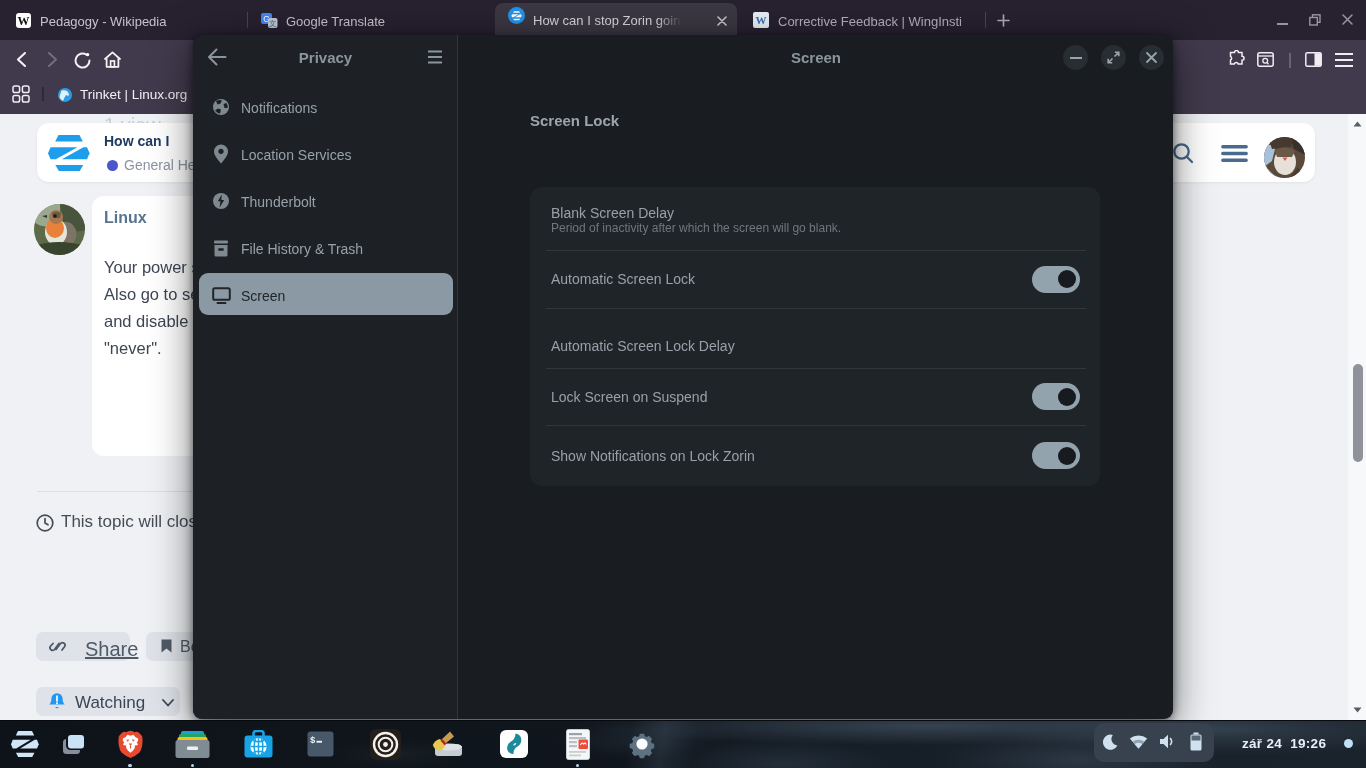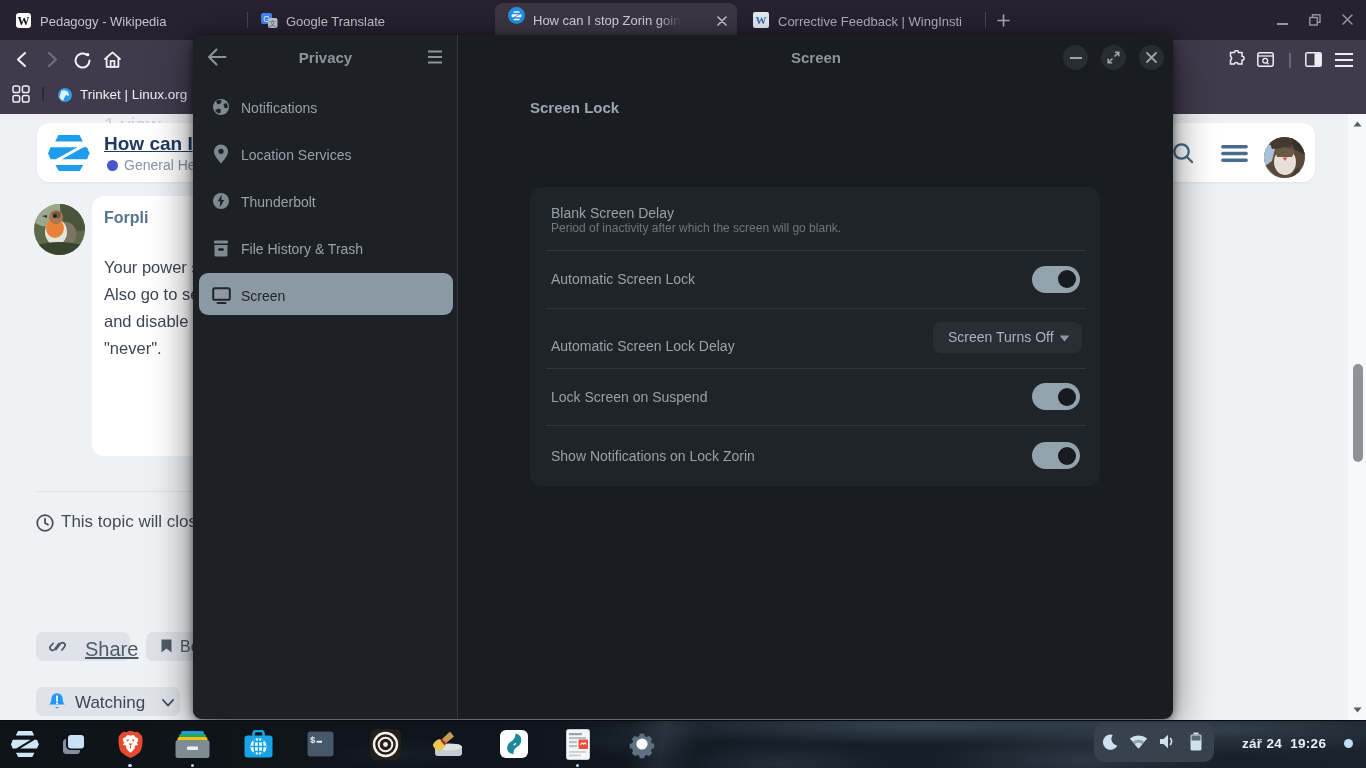--- a/index.html
+++ b/index.html
@@ -142,21 +142,21 @@
 
     <div class="abs" style="left:104px;top:0px;font-size:20px;color:#c9ced6;">1 view</div>
 
     <div class="abs" style="left:37px;top:9px;width:1278px;height:59px;background:#ffffff;border-radius:12px;box-shadow:0 1px 3px rgba(0,0,0,.06);"></div>
     <svg class="abs" style="left:47.8px;top:20.8px;" width="42" height="36" viewBox="0 0 42 36">
       <path d="M10.5 0 H31.5 L34.8 6.4 H7.2 Z" fill="#1f9ded"></path>
       <path d="M2.6 12.2 H29.5 L7.8 24.3 H2.6 L0 18.25 Z" fill="#1f9ded"></path>
       <path d="M35.5 12.2 H39 L41.6 18.25 L39 24.3 H13.8 Z" fill="#1f9ded"></path>
       <path d="M7.4 30.1 H35.2 L31.8 36 H10.8 Z" fill="#1f9ded"></path>
     </svg>
-    <div class="abs" style="left:104px;top:19px;font-size:19px;font-weight:bold;color:#1f3b60;text-decoration:underline;">How can I</div>
+    <div class="abs" style="left:104px;top:19px;font-size:14px;font-weight:bold;color:#1f3b60;">How can I</div>
     <div class="abs" style="left:107px;top:45.5px;width:11px;height:11px;border-radius:50%;background:#4b55cc;"></div>
     <div class="abs" style="left:124px;top:43px;font-size:14px;color:#8b94a1;">General He</div>
 
     <svg class="abs" style="left:1172px;top:28px;" width="23" height="23" viewBox="0 0 23 23">
       <circle cx="9.5" cy="9.5" r="7.2" fill="none" stroke="#47698c" stroke-width="2.3"></circle>
       <path d="M14.8 14.8 L20 20" stroke="#47698c" stroke-width="2.3" stroke-linecap="round"></path>
     </svg>
     <svg class="abs" style="left:1221px;top:31px;" width="27" height="17" viewBox="0 0 27 17">
       <path d="M1.8 1.8 H25.2 M1.8 8.5 H25.2 M1.8 15.2 H25.2" stroke="#4a6b8e" stroke-width="3.4" stroke-linecap="round"></path>
     </svg>
@@ -194,21 +194,21 @@
         <ellipse cx="21" cy="24" rx="9" ry="10" fill="#e8823a"></ellipse>
         <circle cx="22" cy="13" r="7" fill="#a8764f"></circle>
         <path d="M18 9 Q22 6 27 9 L26 14 L19 14 Z" fill="#6b5a44"></path>
         <circle cx="21" cy="12" r="1.8" fill="#1d1a16"></circle>
         <path d="M13 11 L8 12 L13 14 Z" fill="#3a3228"></path>
         <path d="M0 42 Q25 34 51 42 V51 H0 Z" fill="#39442f"></path>
       </g>
     </svg>
 
     <div class="abs" style="left:92px;top:82px;width:1000px;height:260px;background:#ffffff;border-radius:12px;"></div>
-    <div class="abs" style="left:104px;top:95px;font-size:16px;font-weight:bold;color:#57748f;">Forpli</div>
+    <div class="abs" style="left:104px;top:95px;font-size:16px;font-weight:bold;color:#57748f;">Linux</div>
     <div class="abs" style="left:104px;top:140px;font-size:16.5px;color:#3d4654;line-height:27px;">Your power settings may be overriding it.<br>Also go to settings, search for power,<br>and disable sleep mode or set it to<br>"never".</div>
 
     <div class="abs" style="left:37px;top:377px;width:1136px;height:1px;background:#dcdfe4;"></div>
 
     <svg class="abs" style="left:36px;top:400px;" width="18" height="18" viewBox="0 0 18 18">
       <circle cx="9" cy="9" r="7.8" fill="none" stroke="#454d57" stroke-width="1.7"></circle>
       <path d="M9 4.5 V9 L12 10.8" stroke="#454d57" stroke-width="1.7" fill="none" stroke-linecap="round"></path>
     </svg>
     <div class="abs" style="left:61px;top:398px;font-size:17px;color:#454d57;">This topic will close a month after the la</div>
 
@@ -291,40 +291,34 @@
       <div class="abs" style="left:610.5px;top:21.5px;width:12px;height:2px;background:#9aa4ab;"></div>
       <div class="abs winbtn" style="left:641.5px;top:10px;"></div>
       <svg class="abs" style="left:647.5px;top:16px;" width="13" height="13" viewBox="0 0 13 13">
         <path d="M7.8 1.2 H11.8 V5.2 M11 2 L7.5 5.5 M5.2 11.8 H1.2 V7.8 M2 11 L5.5 7.5" stroke="#9aa4ab" stroke-width="1.6" fill="none"></path>
       </svg>
       <div class="abs winbtn" style="left:679.5px;top:10px;"></div>
       <svg class="abs" style="left:686.5px;top:17px;" width="11" height="11" viewBox="0 0 11 11">
           <path d="M1 1 L10 10 M10 1 L1 10" stroke="#9aa4ab" stroke-width="1.8" stroke-linecap="round"></path>
         </svg>
 
-      <div class="abs" style="left:71px;top:64px;font-size:15px;font-weight:bold;color:#9aa5ad;">Screen Lock</div>
+      <div class="abs" style="left:71px;top:77px;font-size:15px;font-weight:bold;color:#9aa5ad;">Screen Lock</div>
       <div class="abs card" style="left:71px;top:152px;width:570px;height:299px;">
 
         <div class="abs rowtitle" style="left:21px;top:17.5px;">Blank Screen Delay</div>
         <div class="abs rowsub" style="left:21px;top:34px;">Period of inactivity after which the screen will go blank.</div>
         <div class="abs divline" style="left:16px;top:63px;width:540px;"></div>
 
         <div class="abs rowtitle" style="left:21px;top:84px;">Automatic Screen Lock</div>
         <div class="abs toggle" style="left:502px;top:78.5px;">
             <div class="knob"></div>
           </div>
         <div class="abs divline" style="left:16px;top:121px;width:540px;"></div>
 
         <div class="abs rowtitle" style="left:21px;top:135px;margin-top:16px;">Automatic Screen Lock Delay</div>
-        <div class="abs dropdown" style="left:403px;top:135px;width:149px;height:31px;">
-          <span class="abs" style="left:15px;top:7px;">Screen Turns Off</span>
-          <svg class="abs" style="left:126px;top:13px;" width="11" height="7" viewBox="0 0 11 7">
-              <path d="M0.5 0.5 H10.5 L5.5 6.5 Z" fill="#8d979e"></path>
-            </svg>
-        </div>
         <div class="abs divline" style="left:16px;top:181px;width:540px;"></div>
 
         <div class="abs rowtitle" style="left:21px;top:201.5px;">Lock Screen on Suspend</div>
         <div class="abs toggle" style="left:502px;top:196px;">
             <div class="knob"></div>
           </div>
         <div class="abs divline" style="left:16px;top:238px;width:540px;"></div>
 
         <div class="abs rowtitle" style="left:21px;top:260.5px;">Show Notifications on Lock Zorin</div>
         <div class="abs toggle" style="left:502px;top:255px;">

